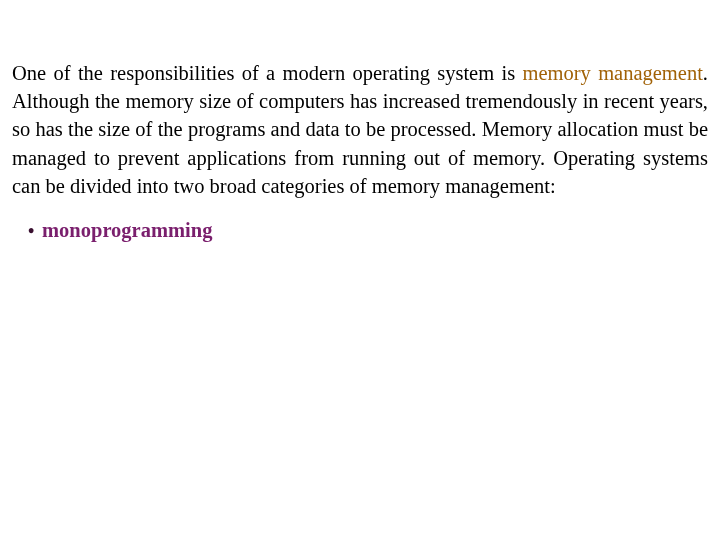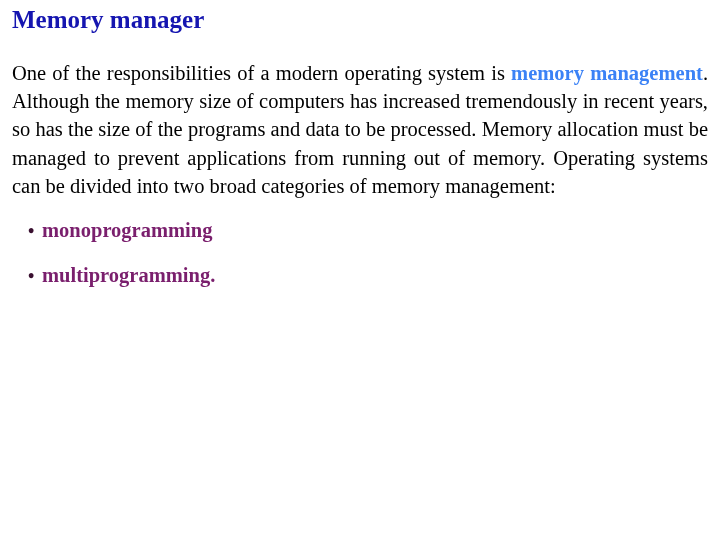--- a/index.html
+++ b/index.html
@@ -41,22 +41,22 @@
   .para {
     margin: 0;
     font-size: 20.5px;
     line-height: 28.2px;
     color: #000000;
     text-align: justify;
     text-justify: inter-word;
     
   }
   .hl {
-    color: #3b82f6;
-    font-weight: bold;
+    color: #a16207;
+    font-weight: normal;
   }
   .bullet-list {
     margin: 0;
     padding: 0;
     list-style: none;
   }
   .bullet-item {
     margin: 16px;
     padding: 0 0 0 0;
     font-size: 20.5px;
@@ -76,25 +76,23 @@
   .bullet-tail {
     color: #7a1f6d;
     font-weight: bold;
   }
 </style>
 </head>
 <body>
 
 <div class="slide">
 
-  <div class="slide-title">Memory manager</div>
 
   <div class="body-block">
 
     <p class="para"><span>One of the responsibilities of a modern operating system is </span><span class="hl">memory management</span><span>. Although the memory size of computers has increased tremendously in recent years, so has the size of the programs and data to be processed. Memory allocation must be managed to prevent applications from running out of memory. Operating systems can be divided into two broad categories of memory management:</span></p>
 
     <ul class="bullet-list">
       <li class="bullet-item"><span class="bullet-glyph">•</span><span>monoprogramming</span><span class="bullet-tail"></span></li>
-      <li class="bullet-item"><span class="bullet-glyph">•</span><span>multiprogramming</span><span class="bullet-tail">.</span></li>
     </ul>
 
   </div>
 </div>
 
 </body></html>

